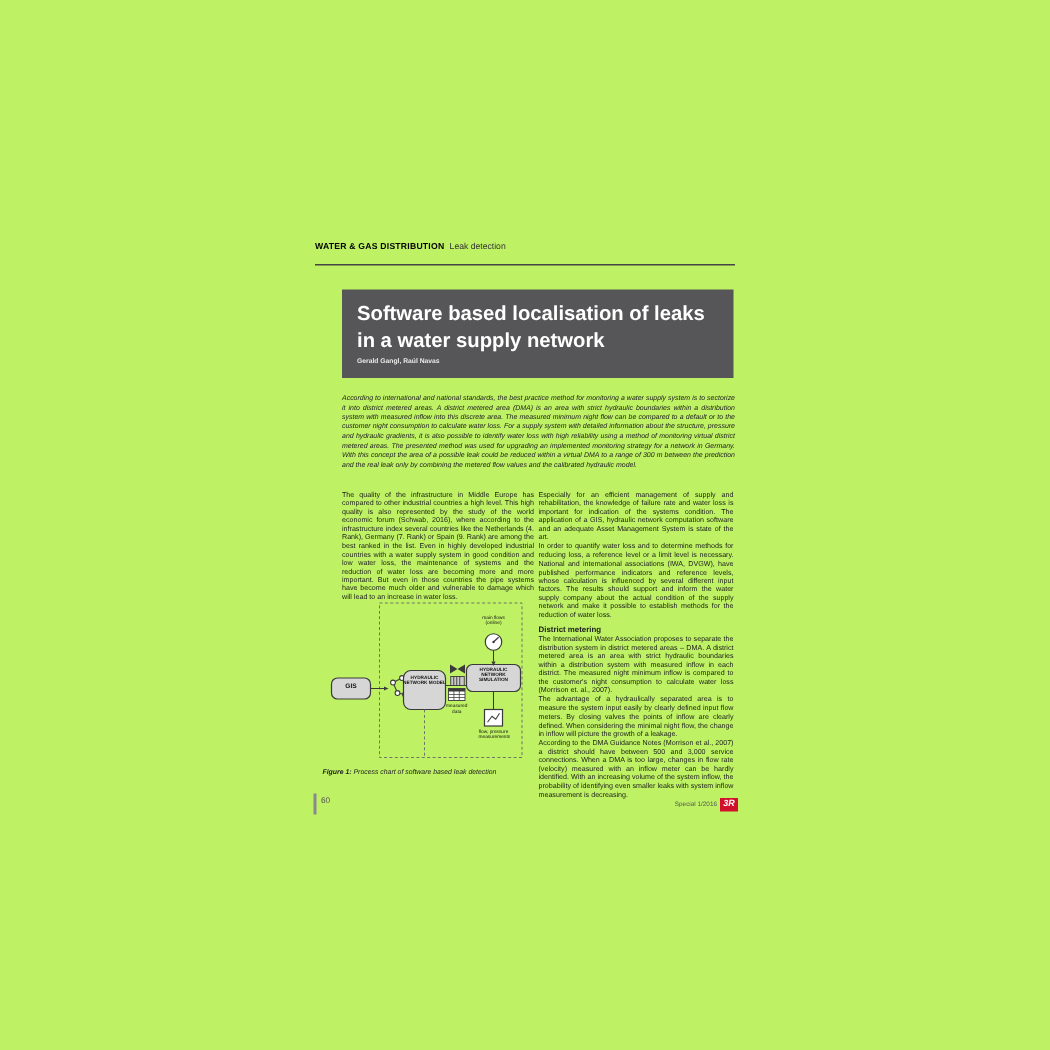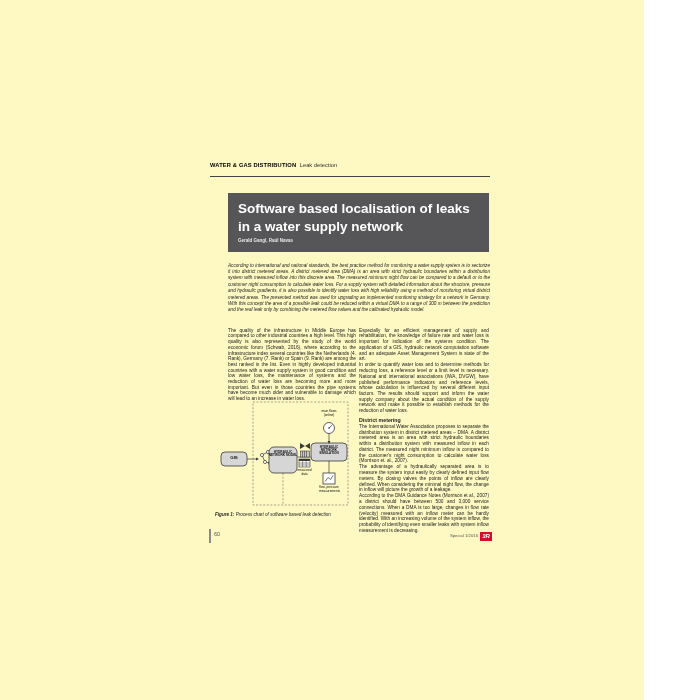--- a/index.html
+++ b/index.html
@@ -1,17 +1,17 @@
 <!DOCTYPE html>
 <html><head>
 <meta charset="utf-8">
 <style>
   html,body { margin:0; padding:0; background:#ffffff; }
-  .page { position:relative; width:608px; height:700px; background:#fef9c3;
-          font-family:"Liberation Sans", sans-serif; color:#1c1c1c; overflow:hidden;padding-left:36px; }
+  .page { position:relative; width:700px; height:700px; background:#bef264;
+          font-family:"Liberation Sans", sans-serif; color:#1c1c1c; overflow:hidden; }
   .abs { position:absolute; }
 
   
   .t50 { font-size:9.5px; line-height:11.4px; transform:scale(0.5);
          transform-origin:0 0; width:200%; text-align:justify; }
   .t50 p { margin:0 0 1px 0; }
   .t50r { font-size:8.5px; transform:scale(0.5); transform-origin:100% 0;
           width:200%; margin-left:-100%; text-align:right; color:#555; }
 
   .kicker-wrap { left:210px; top:162px; width:280px; height:10px; }

